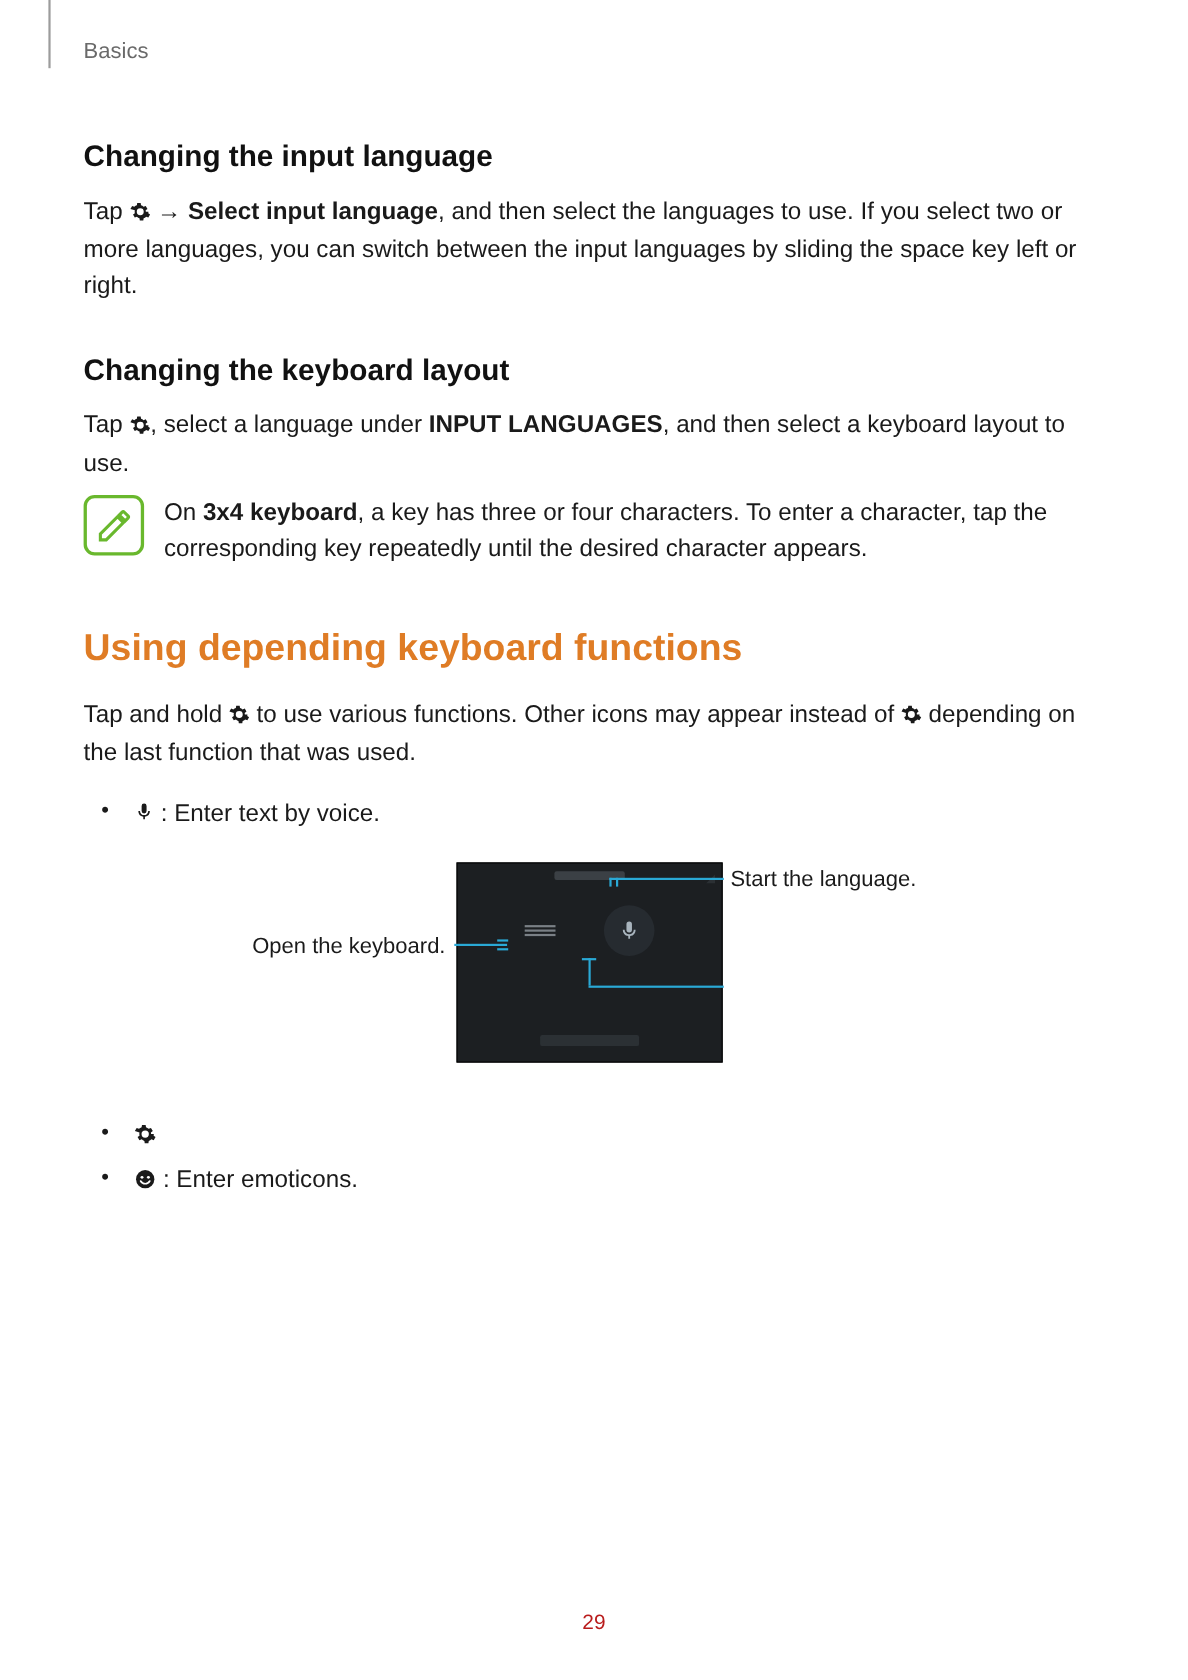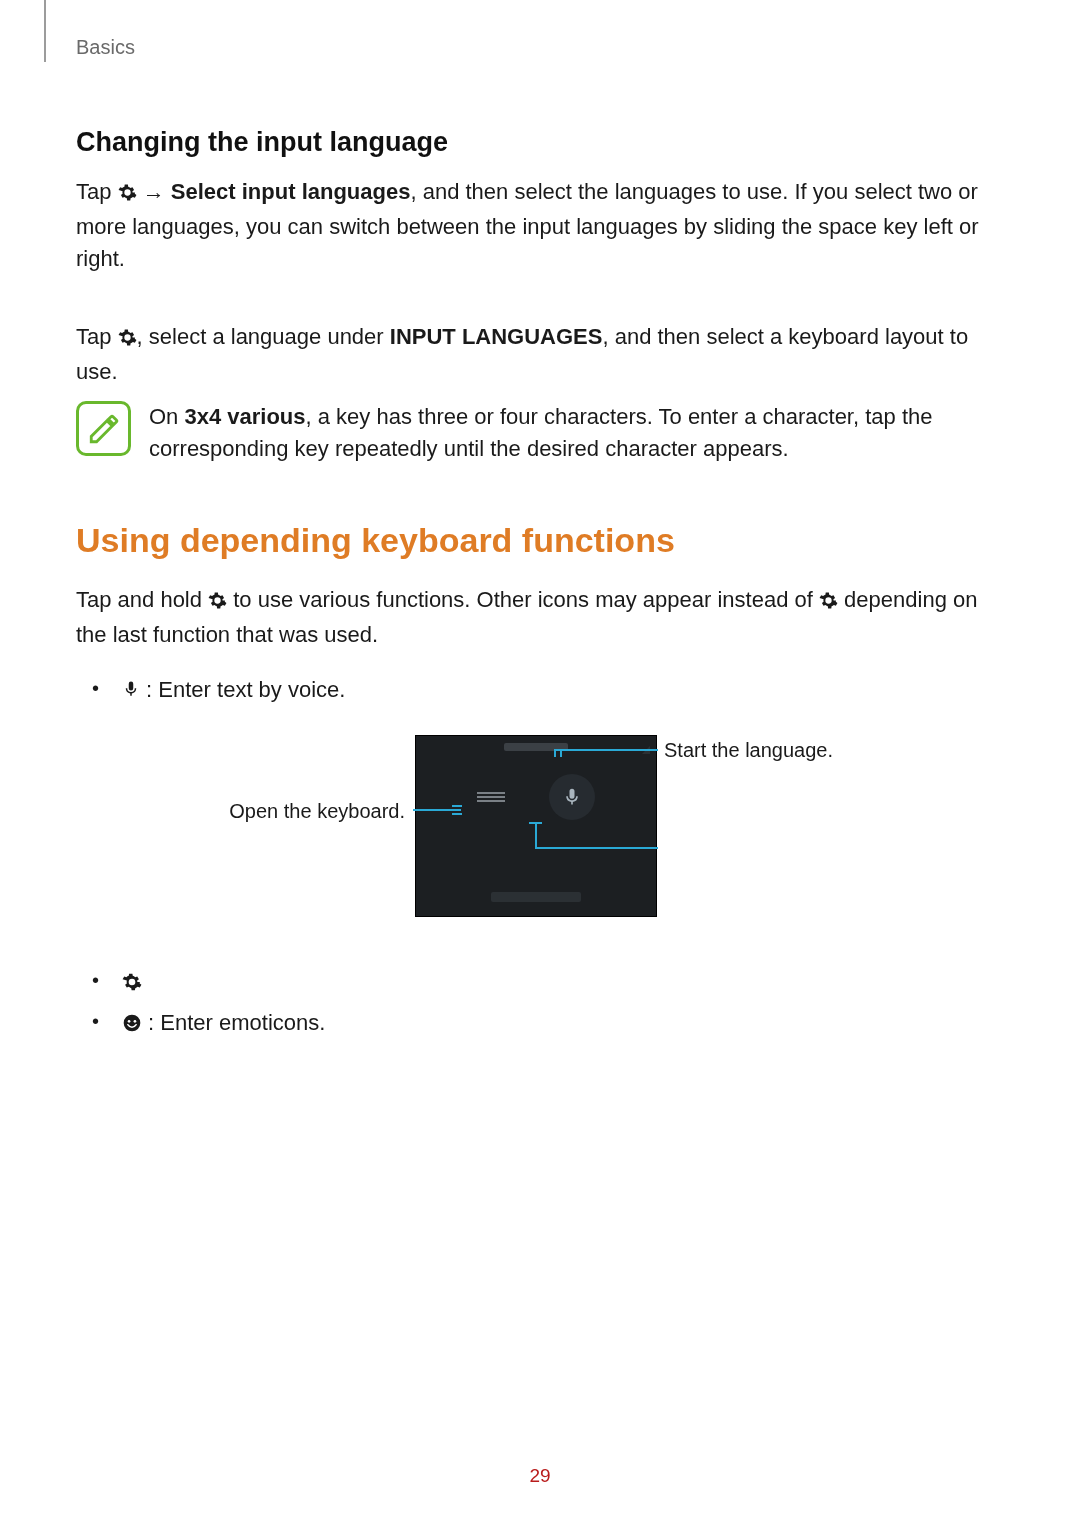--- a/index.html
+++ b/index.html
@@ -210,37 +210,38 @@
 <body>
 
 <div class="page">
   <div class="top-rule"></div>
   <div class="breadcrumb">Basics</div>
 
   <h3 class="subhead">Changing the input language</h3>
   <p class="body">
     <span>Tap </span><span class="gear-icon"><svg width="19" height="19" viewBox="0 0 24 24">
           <path fill="#1a1a1a" d="M12 8a4 4 0 1 0 0 8 4 4 0 0 0 0-8zm9.4 4c0 .6-.1 1.1-.2 1.7l2.1 1.6-2 3.4-2.5-1a7.8 7.8 0 0 1-2.9 1.7l-.4 2.6h-4l-.4-2.6a7.8 7.8 0 0 1-2.9-1.7l-2.5 1-2-3.4 2.1-1.6c-.1-.6-.2-1.1-.2-1.7s.1-1.1.2-1.7L.7 8.7l2-3.4 2.5 1A7.8 7.8 0 0 1 8.1 4.6L8.5 2h4l.4 2.6a7.8 7.8 0 0 1 2.9 1.7l2.5-1 2 3.4-2.1 1.6c.1.6.2 1.1.2 1.7z"></path>
-        </svg></span><span> → </span><span class="bold">Select input languages</span><span>, and then select the languages to use. If you select two or more languages, you can switch between the input languages by sliding the space key left or right.</span>
+        </svg></span><span> → </span><span class="bold">Select input language</span><span>, and then select the languages to use. If you select two or more languages, you can switch between the input languages by sliding the space key left or right.</span>
   </p>
 
+  <h3 class="subhead">Changing the keyboard layout</h3>
   <p class="body" style="margin-bottom:14px">
     <span>Tap </span><span class="gear-icon"><svg width="19" height="19" viewBox="0 0 24 24">
           <path fill="#1a1a1a" d="M12 8a4 4 0 1 0 0 8 4 4 0 0 0 0-8zm9.4 4c0 .6-.1 1.1-.2 1.7l2.1 1.6-2 3.4-2.5-1a7.8 7.8 0 0 1-2.9 1.7l-.4 2.6h-4l-.4-2.6a7.8 7.8 0 0 1-2.9-1.7l-2.5 1-2-3.4 2.1-1.6c-.1-.6-.2-1.1-.2-1.7s.1-1.1.2-1.7L.7 8.7l2-3.4 2.5 1A7.8 7.8 0 0 1 8.1 4.6L8.5 2h4l.4 2.6a7.8 7.8 0 0 1 2.9 1.7l2.5-1 2 3.4-2.1 1.6c.1.6.2 1.1.2 1.7z"></path>
         </svg></span><span>, select a language under </span><span class="bold">INPUT LANGUAGES</span><span>, and then select a keyboard layout to use.</span>
   </p>
 
   <div class="note-row">
     <div class="note-icon-box">
       <svg width="34" height="34" viewBox="0 0 24 24">
         <path fill="none" stroke="#69b82d" stroke-width="2" d="M3 17.25V21h3.75L17.81 9.94l-3.75-3.75L3 17.25zM20.71 7.04a1 1 0 0 0 0-1.41l-2.34-2.34a1 1 0 0 0-1.41 0l-1.83 1.83 3.75 3.75 1.83-1.83z"></path>
       </svg>
     </div>
     <div class="note-text">
-      <span>On </span><span class="bold">3x4 various</span><span>, a key has three or four characters. To enter a character, tap the corresponding key repeatedly until the desired character appears.</span>
+      <span>On </span><span class="bold">3x4 keyboard</span><span>, a key has three or four characters. To enter a character, tap the corresponding key repeatedly until the desired character appears.</span>
     </div>
   </div>
 
   <h2 class="section">Using depending keyboard functions</h2>
   <p class="body" style="margin-bottom:20px">
     <span>Tap and hold </span><span class="gear-icon"><svg width="19" height="19" viewBox="0 0 24 24">
           <path fill="#1a1a1a" d="M12 8a4 4 0 1 0 0 8 4 4 0 0 0 0-8zm9.4 4c0 .6-.1 1.1-.2 1.7l2.1 1.6-2 3.4-2.5-1a7.8 7.8 0 0 1-2.9 1.7l-.4 2.6h-4l-.4-2.6a7.8 7.8 0 0 1-2.9-1.7l-2.5 1-2-3.4 2.1-1.6c-.1-.6-.2-1.1-.2-1.7s.1-1.1.2-1.7L.7 8.7l2-3.4 2.5 1A7.8 7.8 0 0 1 8.1 4.6L8.5 2h4l.4 2.6a7.8 7.8 0 0 1 2.9 1.7l2.5-1 2 3.4-2.1 1.6c.1.6.2 1.1.2 1.7z"></path>
         </svg></span><span> to use various functions. Other icons may appear instead of </span><span class="gear-icon"><svg width="19" height="19" viewBox="0 0 24 24">
           <path fill="#1a1a1a" d="M12 8a4 4 0 1 0 0 8 4 4 0 0 0 0-8zm9.4 4c0 .6-.1 1.1-.2 1.7l2.1 1.6-2 3.4-2.5-1a7.8 7.8 0 0 1-2.9 1.7l-.4 2.6h-4l-.4-2.6a7.8 7.8 0 0 1-2.9-1.7l-2.5 1-2-3.4 2.1-1.6c-.1-.6-.2-1.1-.2-1.7s.1-1.1.2-1.7L.7 8.7l2-3.4 2.5 1A7.8 7.8 0 0 1 8.1 4.6L8.5 2h4l.4 2.6a7.8 7.8 0 0 1 2.9 1.7l2.5-1 2 3.4-2.1 1.6c.1.6.2 1.1.2 1.7z"></path>
         </svg></span><span> depending on the last function that was used.</span>

